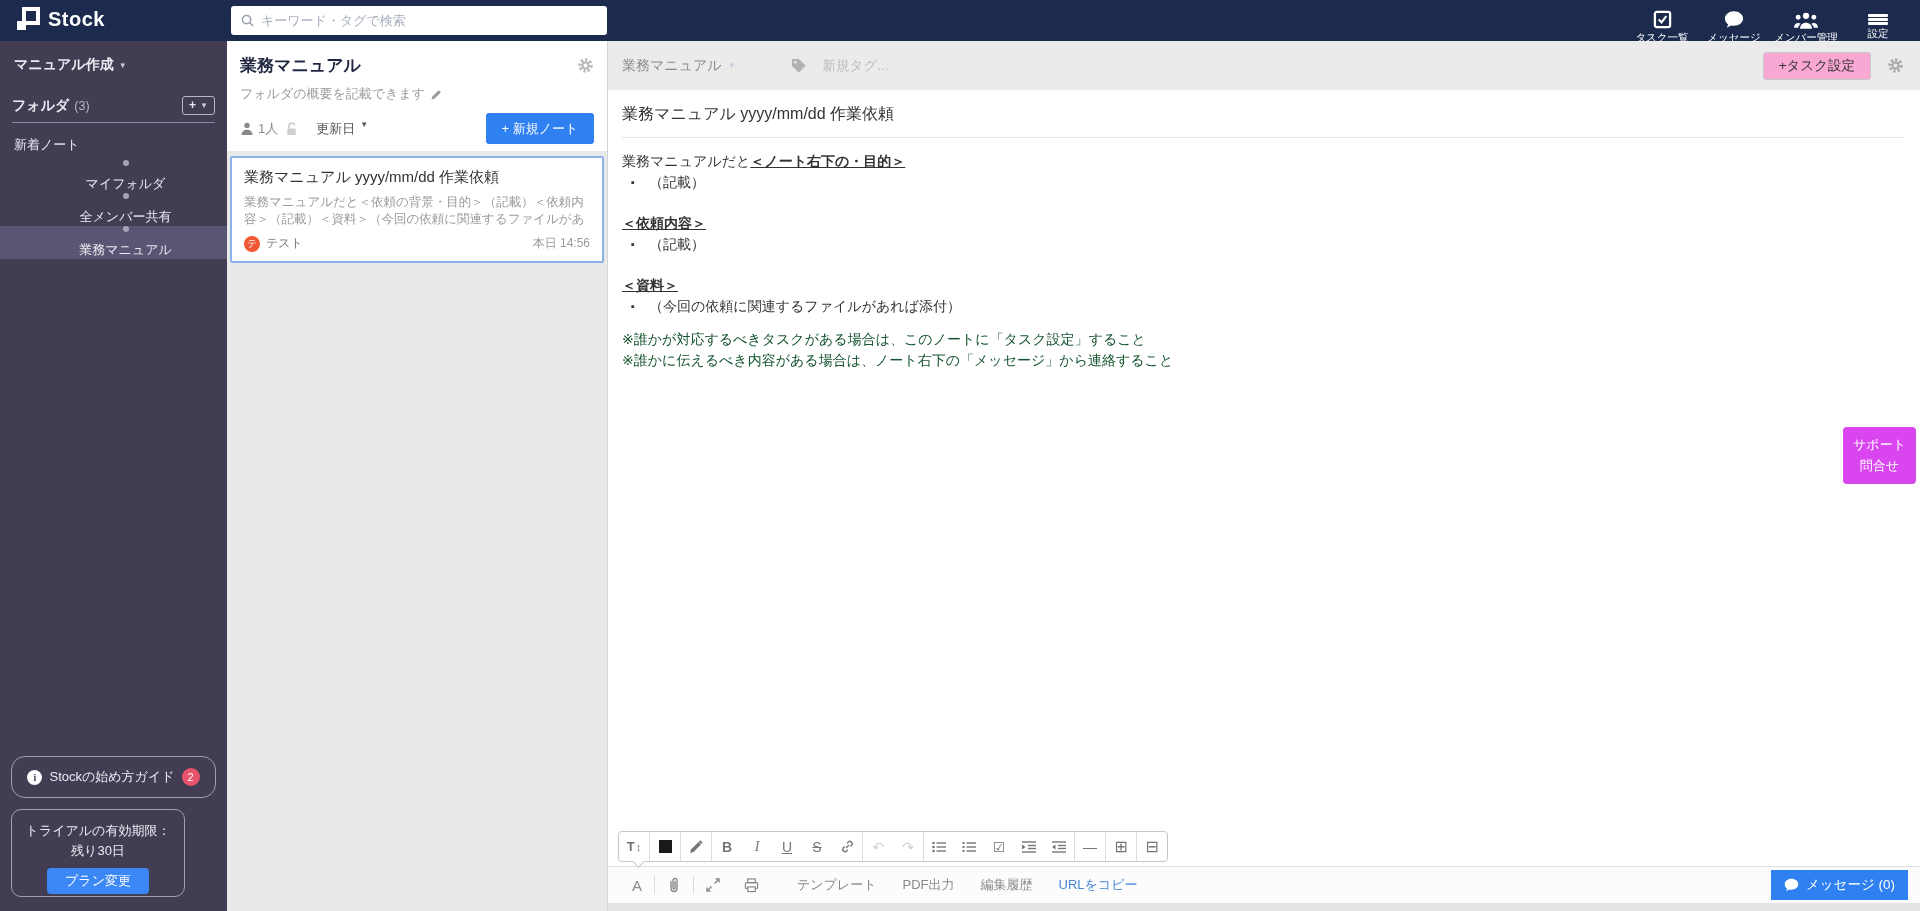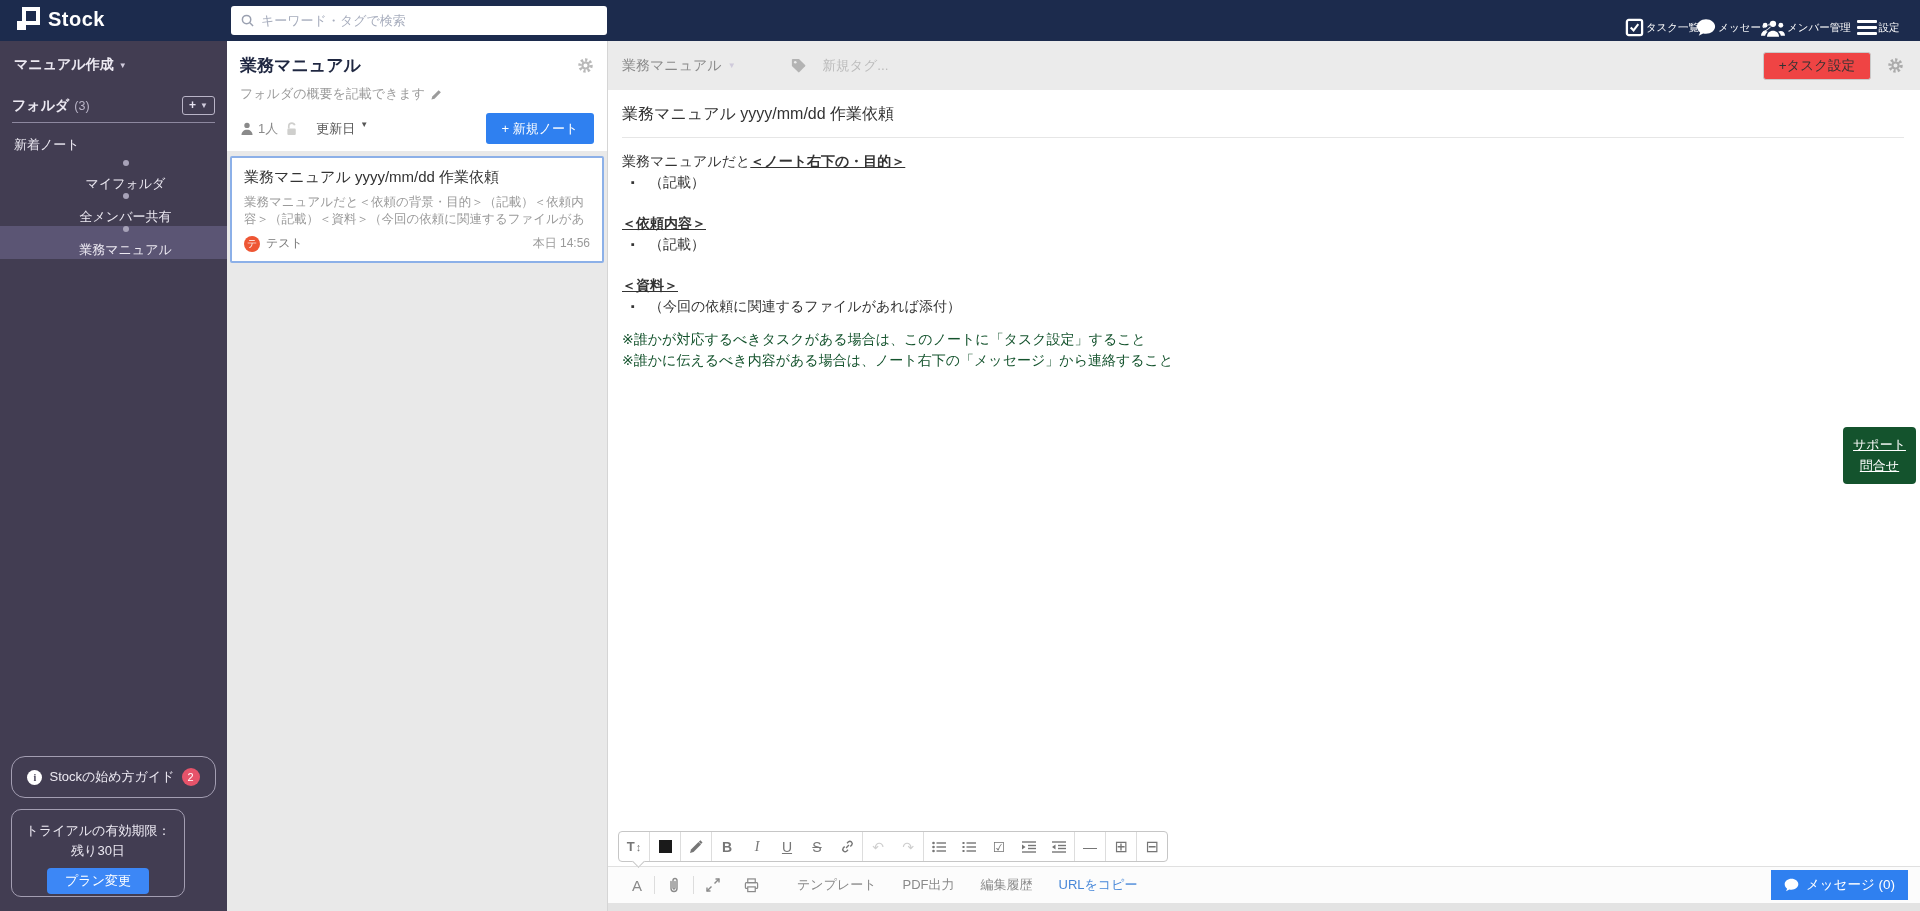--- a/index.html
+++ b/index.html
@@ -10,21 +10,21 @@
   .topbar { position:absolute; left:0; top:0; width:1920px; height:41px; background:#1c2b4d; z-index:30; }
   .logo { position:absolute; left:16px; top:7px; display:flex; align-items:center; gap:8px; }
   .logo-mark { width:24px; height:24px; position:relative; }
   .logo-mark .sq-outline { position:absolute; right:0; top:0; width:18px; height:18px; border:4px solid #fff; }
   .logo-mark .sq-fill { position:absolute; left:1px; bottom:1px; width:9px; height:9px; background:#fff; }
   .logo-text { color:#fff; font-size:20px; font-weight:bold; letter-spacing:.5px; }
   .search-box { position:absolute; left:231px; top:6px; width:376px; height:29px; background:#fff; border-radius:3px; display:flex; align-items:center; padding:0 10px; gap:7px; }
   .search-box input { border:none; outline:none; flex:1; font-size:13px; color:#555; background:transparent; font-family:inherit; }
   .search-box input::placeholder { color:#a7adbd; }
   .topnav { position:absolute; right:6px; top:0; height:41px; display:flex; }
-  .topnav-item { width:72px; display:flex; flex-direction:row; align-items:center; justify-content:center; gap:2px; color:#fff; cursor:pointer; padding-top:14px; }
+  .topnav-item { width:72px; display:flex; flex-direction:column; align-items:center; justify-content:center; gap:2px; color:#fff; cursor:pointer; padding-top:14px; }
   .topnav-item .lbl { font-size:10.5px; white-space:nowrap; }
   .bars { width:20px; height:15px; display:flex; flex-direction:column; justify-content:space-between; }
   .bars i { display:block; height:3.2px; background:#fff; border-radius:1px; }
 
   
   .sidebar { position:absolute; left:0; top:41px; width:227px; height:870px; background:#423d52; color:#ece9f2; }
   .team-row { padding:15px 14px 6px; font-size:14px; font-weight:bold; display:flex; align-items:center; gap:5px; cursor:pointer; }
   .caret { font-size:8px; color:#cfcadb; }
   .folders-head { margin:16px 12px 0; padding-bottom:7px; border-bottom:1px solid #8d889f; display:flex; align-items:center; font-size:14px; font-weight:bold; }
   .folders-count { font-weight:normal; color:#b9b4c7; margin-left:5px; font-size:12.5px; }
@@ -57,21 +57,21 @@
   .nc-tagname { font-size:12px; color:#777; }
   .nc-time { margin-left:auto; font-size:12px; color:#9a9a9a; }
 
   
   .main { position:absolute; left:608px; top:41px; width:1312px; height:870px; background:#fff; }
   .note-header { height:49px; background:#ebebeb; display:flex; align-items:center; padding:0 16px 0 14px; }
   .folder-select { font-size:14px; color:#8a8a8a; display:flex; align-items:center; gap:6px; cursor:pointer; }
   .tag-icon-wrap { margin-left:54px; display:flex; align-items:center; }
   .tag-input { margin-left:16px; border:none; outline:none; background:transparent; font-size:13.5px; color:#777; width:220px; font-family:inherit; }
   .tag-input::placeholder { color:#bcbcbc; }
-  .task-btn { margin-left:auto; height:28px; padding:0 15px; background:#ef4444; border:1px solid #c9c9c9; border-radius:3px; font-size:13.5px; color:#333; cursor:pointer; font-family:inherit; }
+  .task-btn { margin-left:auto; height:28px; padding:0 15px; background:#f9a8d4; border:1px solid #c9c9c9; border-radius:3px; font-size:13.5px; color:#333; cursor:pointer; font-family:inherit; }
   .nh-gear { margin-left:16px; cursor:pointer; display:flex; }
 
   .note-body { padding:10px 16px 0 14px; font-size:14px; color:#333; line-height:21px; }
   .note-title { font-size:16px; color:#333; padding:3px 0 13px; border-bottom:1px solid #e6e6e6; margin-bottom:13px; }
   .bold-u { font-weight:bold; text-decoration:underline; }
   .blist { list-style:none; }
   .blist li { position:relative; padding-left:27px; }
   .blist li::before { content:"▪"; position:absolute; left:9px; top:0; font-size:11px; color:#333; }
   .mt-blank { margin-top:20px; }
   .warning { color:#14532d; }
@@ -95,21 +95,21 @@
   .action-bar { position:absolute; left:0; top:825px; width:1312px; height:37px; background:#fcfcfc; border-top:1px solid #e0e0e0; display:flex; align-items:center; padding-left:12px; }
   .ab-icn { display:flex; align-items:center; justify-content:center; color:#8a8a8a; cursor:pointer; padding:0 12px; }
   .ab-sep { width:1px; height:18px; background:#ddd; }
   .ab-letter { font-size:15px; color:#8a8a8a; }
   .ab-label { font-size:13px; color:#8a8a8a; margin-left:26px; cursor:pointer; white-space:nowrap; }
   .ab-link { color:#4787d8; }
   .msg-btn { margin-left:auto; margin-right:12px; height:30px; padding:0 13px; background:#2f80f0; border:none; border-radius:0; color:#fff; font-size:13.5px; display:flex; align-items:center; gap:7px; cursor:pointer; font-family:inherit; }
   .footer-strip { position:absolute; left:0; top:862px; width:1312px; height:8px; background:#e3e3e3; }
 
   
-  .support-tab { position:absolute; right:4px; top:427px; width:73px; height:57px; background:#14532d; border-radius:4px; color:#fff; font-size:13px; display:flex; flex-direction:column; align-items:center; justify-content:center; line-height:1.6; cursor:pointer; z-index:40;text-decoration:underline; }
+  .support-tab { position:absolute; right:4px; top:427px; width:73px; height:57px; background:#d946ef; border-radius:4px; color:#fff; font-size:13px; display:flex; flex-direction:column; align-items:center; justify-content:center; line-height:1.6; cursor:pointer; z-index:40; }
 
   svg { display:block; }
 </style>
 </head>
 <body>
 
 <div class="topbar">
   <div class="logo">
     <span class="logo-mark">
         <span class="sq-outline"></span>

